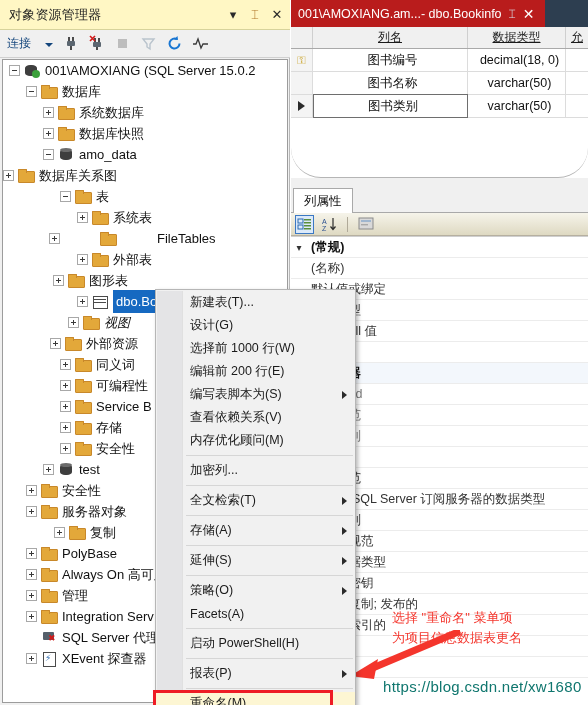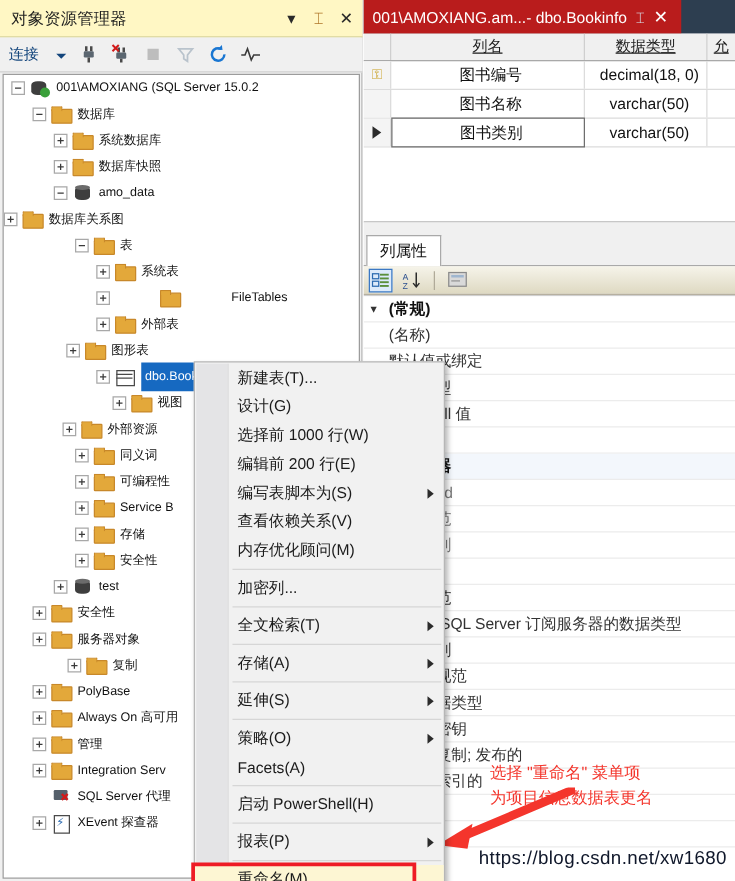--- a/index.html
+++ b/index.html
@@ -42,21 +42,21 @@
   #connect-btn { font-size: 12px; color: #13457c; display:flex; align-items:center; gap:14px;}
   .tri-down { width:0;height:0;border-left:4px solid transparent;border-right:4px solid transparent;border-top:4px solid #13457c; display:inline-block; margin-top:2px;}
   .ticon { width: 17px; height: 17px; position: relative; display:inline-block; }
 
   #oe-tree {
     position: absolute; left: 2px; top: 59px; width: 286px; height: 644px;
     background: #ffffff; border: 1px solid #9c9c9c; overflow: hidden;
   }
   .node {
     position: relative; height: 21px; display: flex; align-items: center;
-    white-space: nowrap; font-size: 10px; color: #111;
+    white-space: nowrap; font-size: 13px; color: #111;
   }
   .exp {
     width: 11px; height: 11px; border: 1px solid #a8a8a8; background: #fff;
     margin-right: 4px; position: relative; flex: 0 0 auto;
   }
   .exp::before { content:""; position:absolute; left:2px; top:4px; width:5px; height:1px; background:#3a3a3a;}
   .exp.plus::after { content:""; position:absolute; left:4px; top:2px; width:1px; height:5px; background:#3a3a3a;}
   .exp.none { border: none; background: none; }
   .exp.none::before { display:none; }
 
@@ -129,21 +129,21 @@
     position: absolute; left: 0; top: 0; height: 27px; width: 254px;
     background: #b91c1c; display: flex; align-items: center; padding-left: 7px;
   }
   #doc-tab-title { color: #ffffff; font-size: 12.5px; white-space: nowrap; }
   #doc-tab-pin { color: #d7e0ea; font-size: 12px; margin-left: 7px; }
   #doc-tab-close { color: #ffffff; font-size: 14px; margin-left: 7px; }
 
   
   #designer {
     position: absolute; left: 0; top: 27px; width: 297px; height: 151px;
-    background: #ffffff; border-bottom: 1px solid #b5b5b5;
+    background: #ffffff; border-bottom: 1px solid #b5b5b5; border-radius: 30px;
   }
   #dg-head {
     display: flex; height: 22px; background: #f0f0f0; border-bottom: 1px solid #a9a9a9;
   }
   .dg-sel-col { width: 22px; border-right: 1px solid #cfcfcf; flex:0 0 auto;}
   .dg-col-name { width: 155px; border-right: 1px solid #cfcfcf; display:flex;align-items:center;justify-content:center;}
   .dg-col-type { width: 98px; border-right: 1px solid #cfcfcf; display:flex;align-items:center;justify-content:center;}
   .dg-col-null { flex: 1 1 auto; display:flex;align-items:center;justify-content:center; overflow:hidden;}
   #dg-head span { font-size: 12px; color:#1b1b1b; text-decoration: underline; }
   .dg-row { display:flex; height: 23px; border-bottom: 1px solid #dcdcdc; }
@@ -222,21 +222,21 @@
   }
 
   
   #annot {
     position: absolute; left: 392px; top: 608px; width: 196px;
     color: #f4352c; font-size: 13px; line-height: 20px; z-index: 40;
     white-space: nowrap;
   }
   #arrow-svg { position:absolute; left: 330px; top: 630px; z-index: 45; }
   #watermark {
-    position: absolute; left: 383px; top: 678px; color: #0f172a; font-size: 15px;
+    position: absolute; left: 383px; top: 678px; color: #0f766e; font-size: 15px;
     z-index: 30; white-space: nowrap; letter-spacing:.3px;
   }
 </style>
 </head>
 <body>
 
 <div id="root">
 
   <div id="oe">
 
@@ -334,41 +334,41 @@
         <div class="node" style="padding-left: 57px;">
           <span class="exp "></span>
           <span class="ic folder"></span>
           <span class="lbl">表</span>
         </div>
         <div class="node" style="padding-left: 74px;">
           <span class="exp plus"></span>
           <span class="ic folder"></span>
           <span class="lbl">系统表</span>
         </div>
-        <div class="node" style="padding-left: 74px; gap: 36px;">
+        <div class="node" style="padding-left: 46px; gap: 36px;">
           <span class="exp plus"></span>
           <span class="ic folder"></span>
           <span class="lbl">FileTables</span>
         </div>
         <div class="node" style="padding-left: 74px;">
           <span class="exp plus"></span>
           <span class="ic folder"></span>
           <span class="lbl">外部表</span>
         </div>
         <div class="node" style="padding-left: 50px;">
           <span class="exp plus"></span>
           <span class="ic folder"></span>
           <span class="lbl">图形表</span>
         </div>
         <div class="node sel" style="padding-left: 74px;">
           <span class="exp plus"></span>
           <span class="ic table"></span>
           <span class="lbl">dbo.Bookinfo</span>
         </div>
-        <div class="node" style="padding-left: 87px;">
+        <div class="node" style="padding-left: 65px; font-style: italic;">
           <span class="exp plus"></span>
           <span class="ic folder"></span>
           <span class="lbl">视图</span>
         </div>
         <div class="node" style="padding-left: 47px;">
           <span class="exp plus"></span>
           <span class="ic folder"></span>
           <span class="lbl">外部资源</span>
         </div>
         <div class="node" style="padding-left: 57px;">

